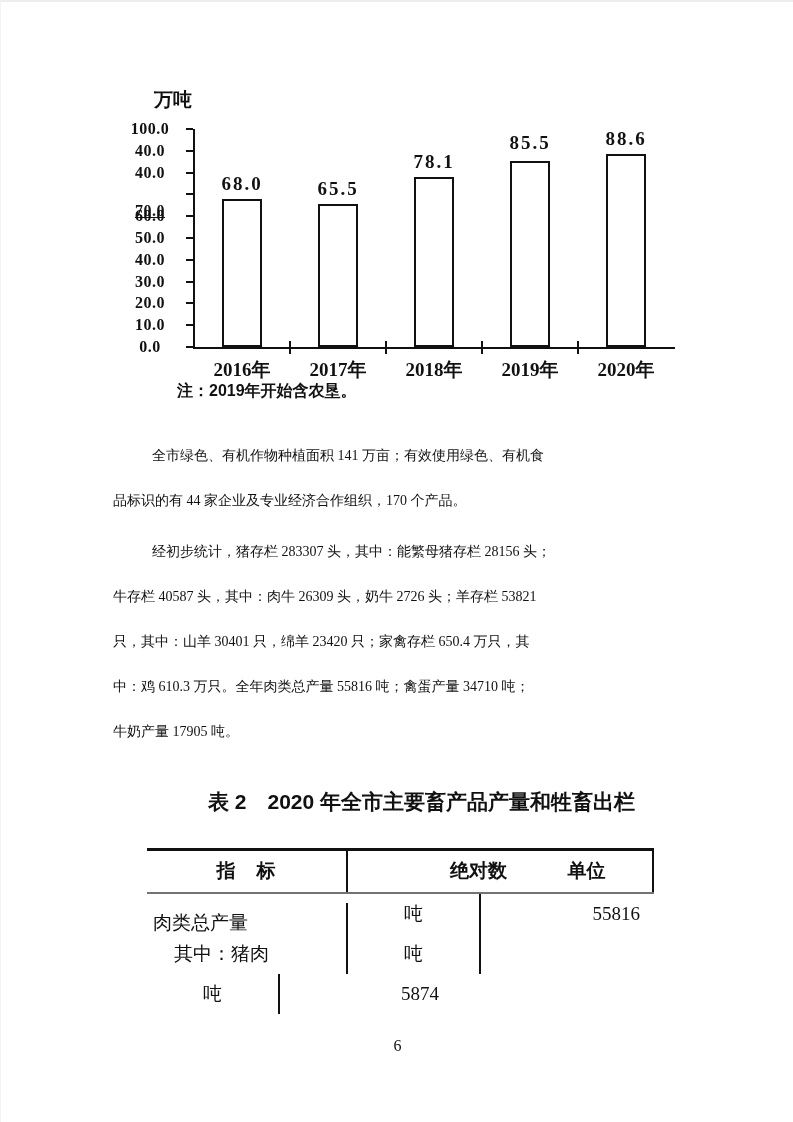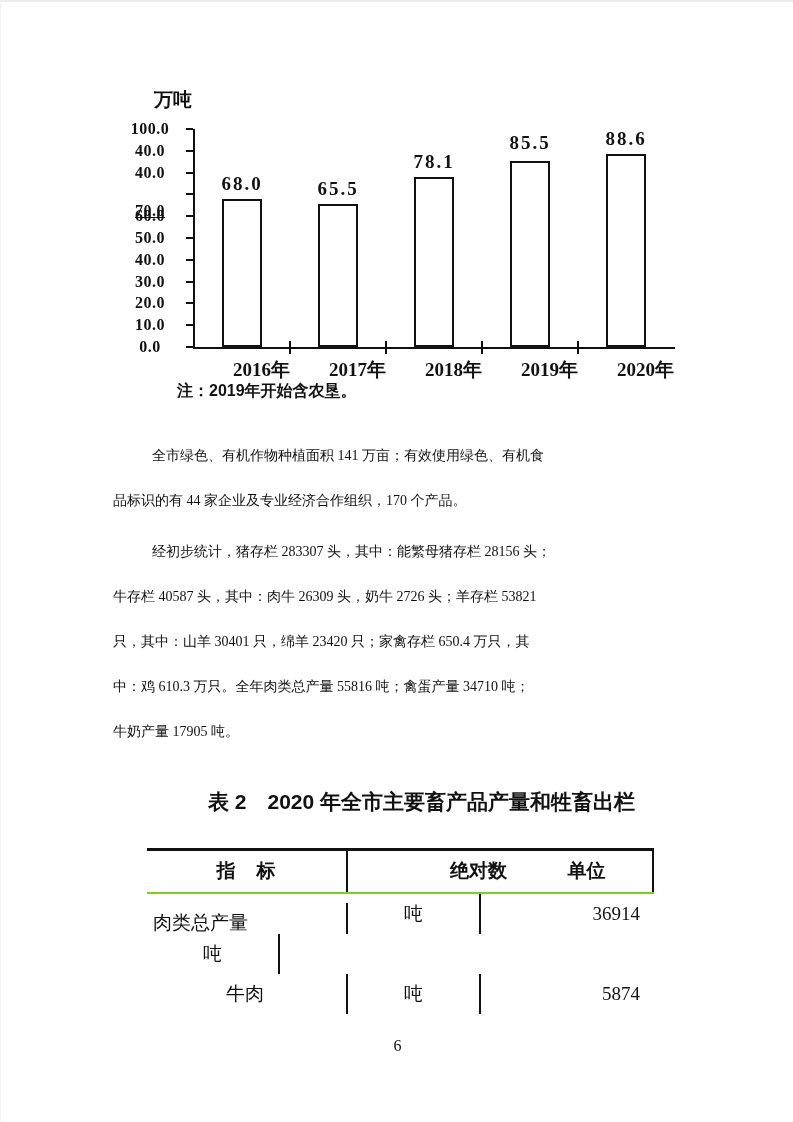--- a/index.html
+++ b/index.html
@@ -16,35 +16,35 @@
     font-family:"Liberation Sans","DejaVu Sans",sans-serif;}
   #y-axis-line{left:192px;top:127px;width:2px;height:220px;background:#111;}
   #x-axis-line{left:192px;top:345px;width:482px;height:2px;background:#111;}
   .ytick-label{position:absolute;width:70px;text-align:center;font-size:16px;font-weight:bold;
     letter-spacing:0.5px;line-height:20px;white-space:nowrap;}
   .ytick-mark{position:absolute;width:7px;height:2px;background:#111;}
   .xtick-mark{position:absolute;width:2px;height:13px;background:#111;}
   .bar{position:absolute;background:#ffffff;border:2px solid #111;box-sizing:border-box;}
   .bar-value{position:absolute;width:96px;text-align:center;font-size:19px;font-weight:bold;
     letter-spacing:2px;line-height:24px;white-space:nowrap;}
-  .xlabel{position:absolute;width:96px;text-align:right;font-size:19px;font-weight:600;
+  .xlabel{position:absolute;width:96px;text-align:center;font-size:19px;font-weight:600;
     line-height:24px;white-space:nowrap;}
   #chart-note{left:176px;top:379px;font-size:16px;font-weight:bold;
     font-family:"Liberation Sans","DejaVu Sans",sans-serif;white-space:nowrap;}
   
   #paragraphs{position:absolute;left:112px;top:431px;width:574px;}
   .para + .para{margin-top:6px;}
   .pline{height:45px;line-height:45px;font-size:14px;white-space:nowrap;}
   .pline.first{text-indent:39px;}
   
   #table-title{left:207px;top:787px;font-size:21px;font-weight:bold;line-height:26px;
     font-family:"Liberation Sans","DejaVu Sans",sans-serif;white-space:nowrap;}
   #table{position:absolute;left:146px;top:846px;width:507px;border-top:3px solid #111;}
   .trow{display:flex;height:40px;}
-  .trow.header{height:41px;border-bottom:2px solid #84cc16;
+  .trow.header{height:41px;border-bottom:2px solid #737373;
     font-family:"Liberation Sans","DejaVu Sans",sans-serif;font-weight:bold;}
   .tcell{box-sizing:border-box;font-size:19px;line-height:40px;white-space:nowrap;overflow:hidden;}
   .c1{width:201px;border-right:2px solid #111;}
   .c2{width:133px;border-right:2px solid #111;text-align:center;}
   .c3{width:173px;text-align:right;padding-right:14px;}
   .header .c1{text-align:center;letter-spacing:1px;}
   
   #page-number{left:0;top:1035px;width:793px;text-align:center;font-size:16px;}
 </style>
 </head>
@@ -127,27 +127,27 @@
   <div id="table">
     <div class="trow header">
       <div class="tcell c1">指　标</div>
       <div class="tcell c3">绝对数</div>
       <div class="tcell c2">单位</div>
     </div>
     <div id="table-body">
         <div class="trow">
           <div class="tcell c1" style="padding-left: 6px; margin-top: 9px;">肉类总产量</div>
           <div class="tcell c2">吨</div>
-          <div class="tcell c3">36914</div>
+          <div class="tcell c3">55816</div>
         </div>
         <div class="trow">
+          <div class="tcell c1" style="padding-left: 27px;">其中：猪肉</div>
           <div class="tcell c2">吨</div>
         </div>
         <div class="trow">
-          <div class="tcell c1" style="padding-left: 79px;">牛肉</div>
           <div class="tcell c2">吨</div>
           <div class="tcell c3">5874</div>
         </div>
       </div>
   </div>
 
   <div class="abs" id="page-number">6</div>
 </div>
 
 </body></html>

